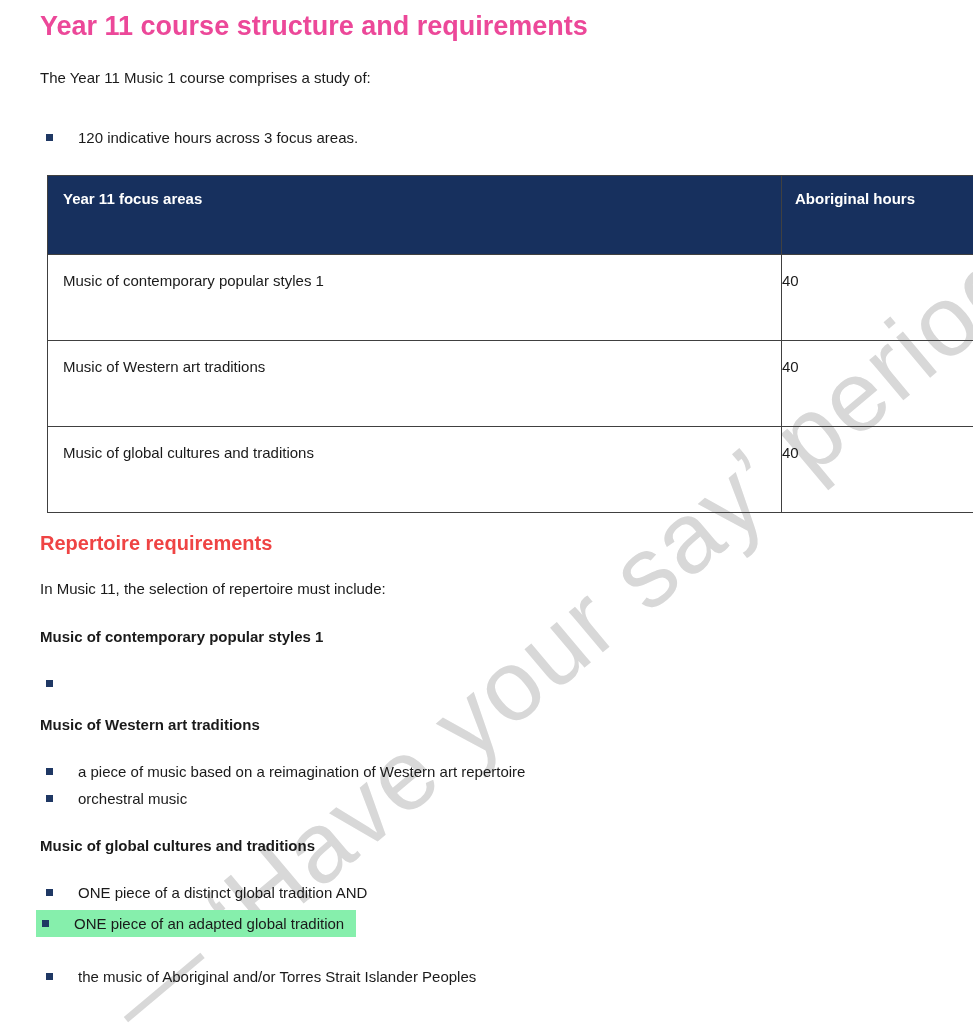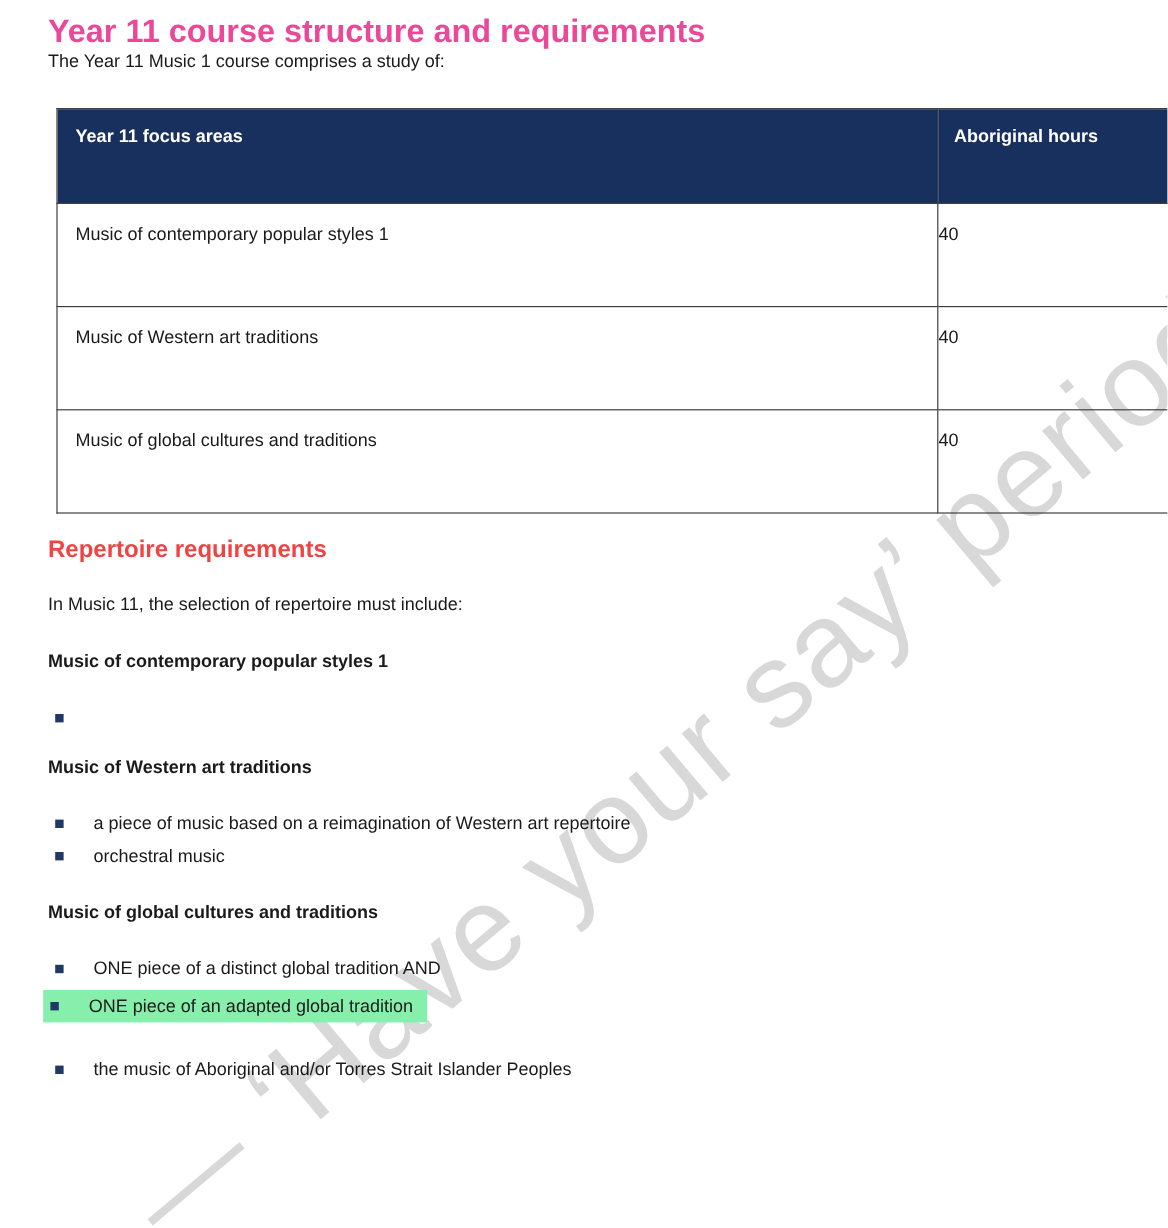--- a/index.html
+++ b/index.html
@@ -8,21 +8,21 @@
   .watermark{
     position:absolute;left:120px;top:955px;z-index:0;
     font-size:100px;color:#d8d8d8;white-space:nowrap;letter-spacing:2px;
     transform:rotate(-40deg);transform-origin:0 50%;
     user-select:none;pointer-events:none;
   }
   .content{position:relative;z-index:1;padding:10px 20px 0 40px;}
   h1{font-size:27px;line-height:32px;margin:0;color:#ec4899;font-weight:bold;}
   h2{font-size:20px;line-height:24px;margin:18px 0 16px;color:#ef4444;font-weight:bold;}
   p{font-size:15px;line-height:20px;margin:0;}
-  .intro-para{}
+  .intro-para{margin-top:26px;}
   .year11-para{margin-top:24px;}
   .across-para{margin-top:22px;}
   h3{font-size:15px;line-height:20px;margin:28px 0 0;font-weight:bold;color:#1a1a1a;}
   ul{list-style:none;margin:0;padding:0;}
   .intro-list{margin-top:40px;}
   .group-list{margin-top:27px;}
   .across-list{margin-top:30px;}
   li{display:flex;align-items:flex-start;font-size:15px;line-height:19px;margin:0 0 8px 0;}
   li:last-child{margin-bottom:0;}
   .bullet{width:7px;height:7px;background:#1f3864;margin:6px 0 0 6px;flex:none;}
@@ -41,20 +41,26 @@
 <body>
 
 <div class="page">
   <div class="watermark">— ‘Have your say’ period</div>
 
   <div class="content">
     <h1>Year 11 course structure and requirements</h1>
 
     <p class="intro-para">The Year 11 Music 1 course comprises a study of:</p>
 
+    <ul class="intro-list">
+      <li>
+        <span class="bullet"></span>
+        <span class="li-text">120 indicative hours across 3 focus areas.</span>
+      </li>
+    </ul>
 
     <table>
       <thead>
         <tr>
           <th>Year 11 focus areas</th>
           <th class="hours-col">Aboriginal hours</th>
         </tr>
       </thead>
       <tbody>
         <tr>

